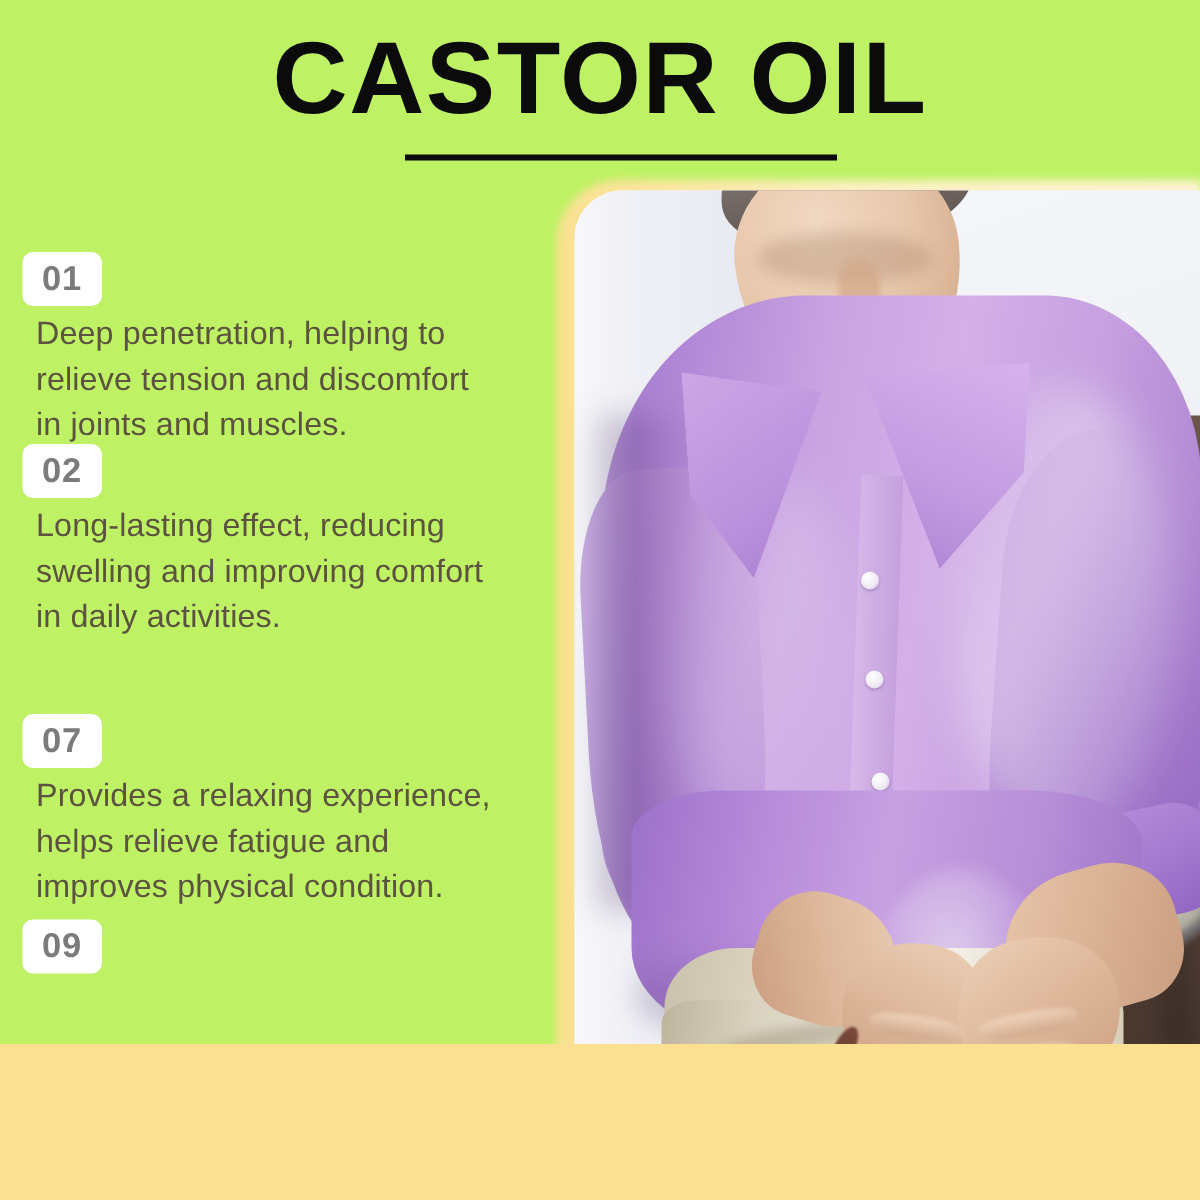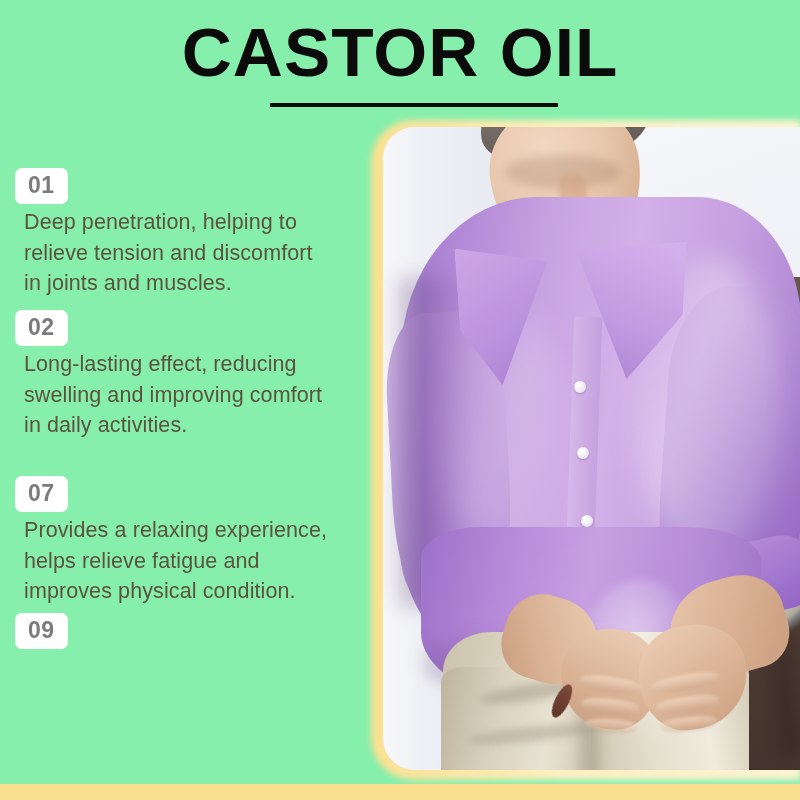--- a/index.html
+++ b/index.html
@@ -9,22 +9,22 @@
   body {
     width: 800px;
     height: 800px;
     overflow: hidden;
     font-family: "Liberation Sans", sans-serif;
     background: #fae090;
   }
   .poster {
     position: relative;
     width: 800px;
-    height: 784px;
-    background: #86efac;
+    height: 696px;
+    background: #bef264;
     overflow: hidden;
   }
 
   
   .title-block {
     position: absolute;
     left: 0;
     top: 18px;
     width: 800px;
     text-align: center;
@@ -54,21 +54,21 @@
     left: 0;
     top: 160px;
     width: 372px;
   }
   .feature {
     position: absolute;
     left: 0;
     width: 372px;
   }
   .feature.f1 { top: 8px; }
-  .feature.f2 { top: 150px; }
+  .feature.f2 { top: 136px; }
   .feature.f3 { top: 316px; }
   .feature.f4 { top: 453px; }
 
   .badge {
     display: inline-block;
     background: #ffffff;
     color: #7b7b7b;
     font-family: "Liberation Sans", sans-serif;
     font-size: 23px;
     font-weight: 700;

